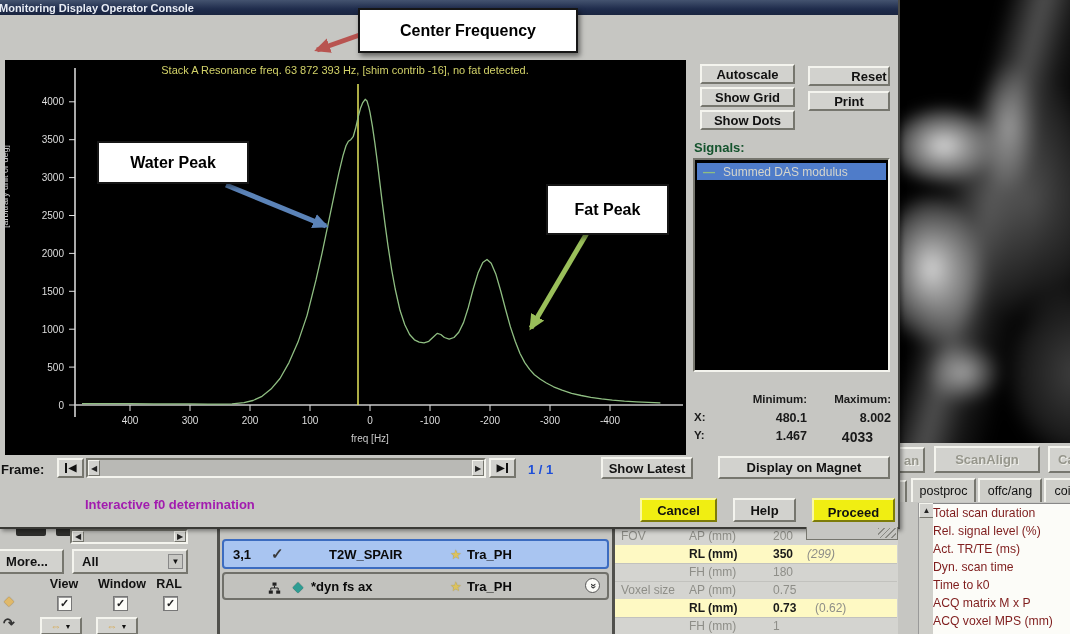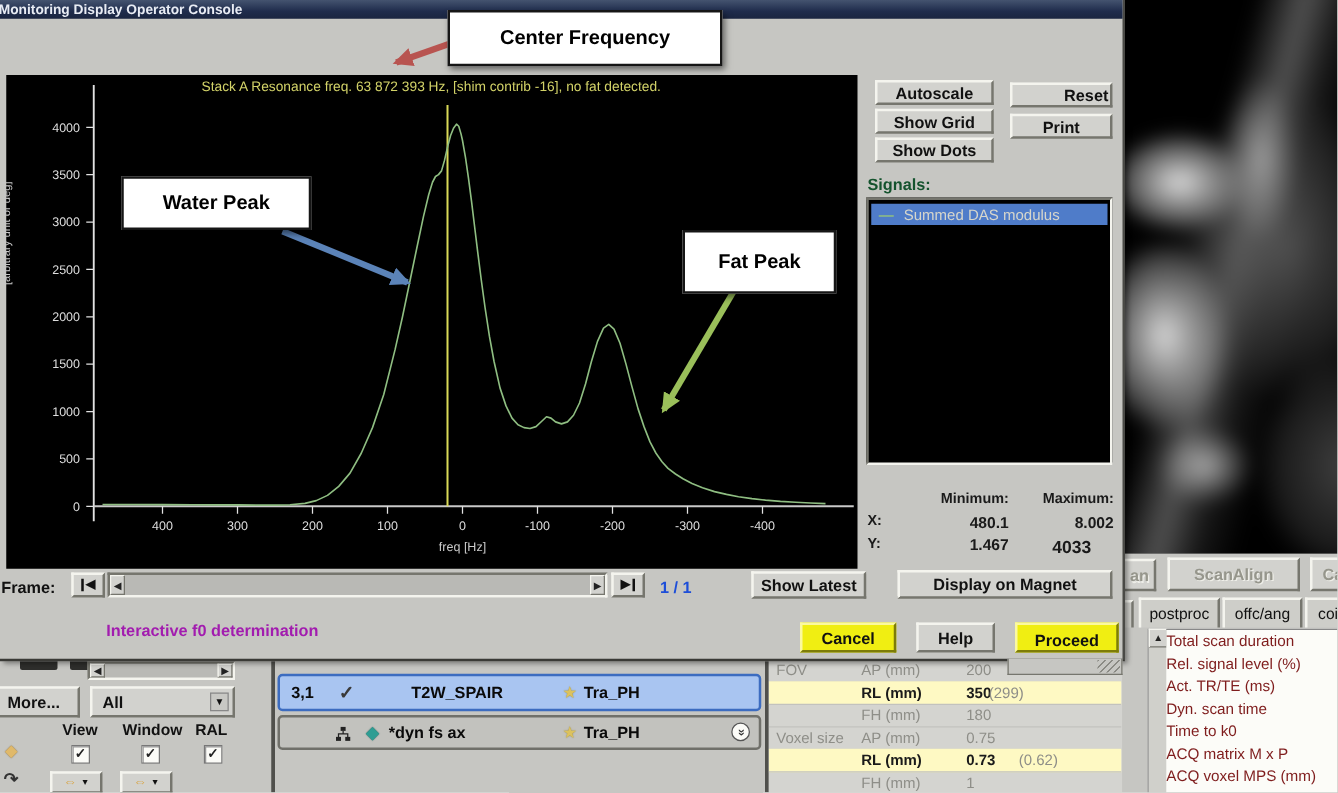--- a/index.html
+++ b/index.html
@@ -168,21 +168,21 @@
 
   <div class="abs" style="left:615px;top:527px;width:283px;height:107px;background:#d4d4d0;overflow:hidden;">
     <div class="ptrow" style="top:0;">
       <span class="ptgroup">FOV</span>
       <span class="ptparam">AP (mm)</span>
       <span class="ptval">200</span>
     </div>
     <div class="ptrow boldrow" style="top:18px;">
       <span class="ptparam boldcell">RL (mm)</span>
       <span class="ptval boldcell">350</span>
-      <span class="ptval" style="left:176px;">(299)</span>
+      <span class="ptval" style="left:192px;font-style:italic;">(299)</span>
     </div>
     <div class="ptrow" style="top:36px;">
       <span class="ptparam">FH (mm)</span>
       <span class="ptval">180</span>
     </div>
     <div class="ptrow" style="top:54px;">
       <span class="ptgroup">Voxel size</span>
       <span class="ptparam">AP (mm)</span>
       <span class="ptval">0.75</span>
     </div>

